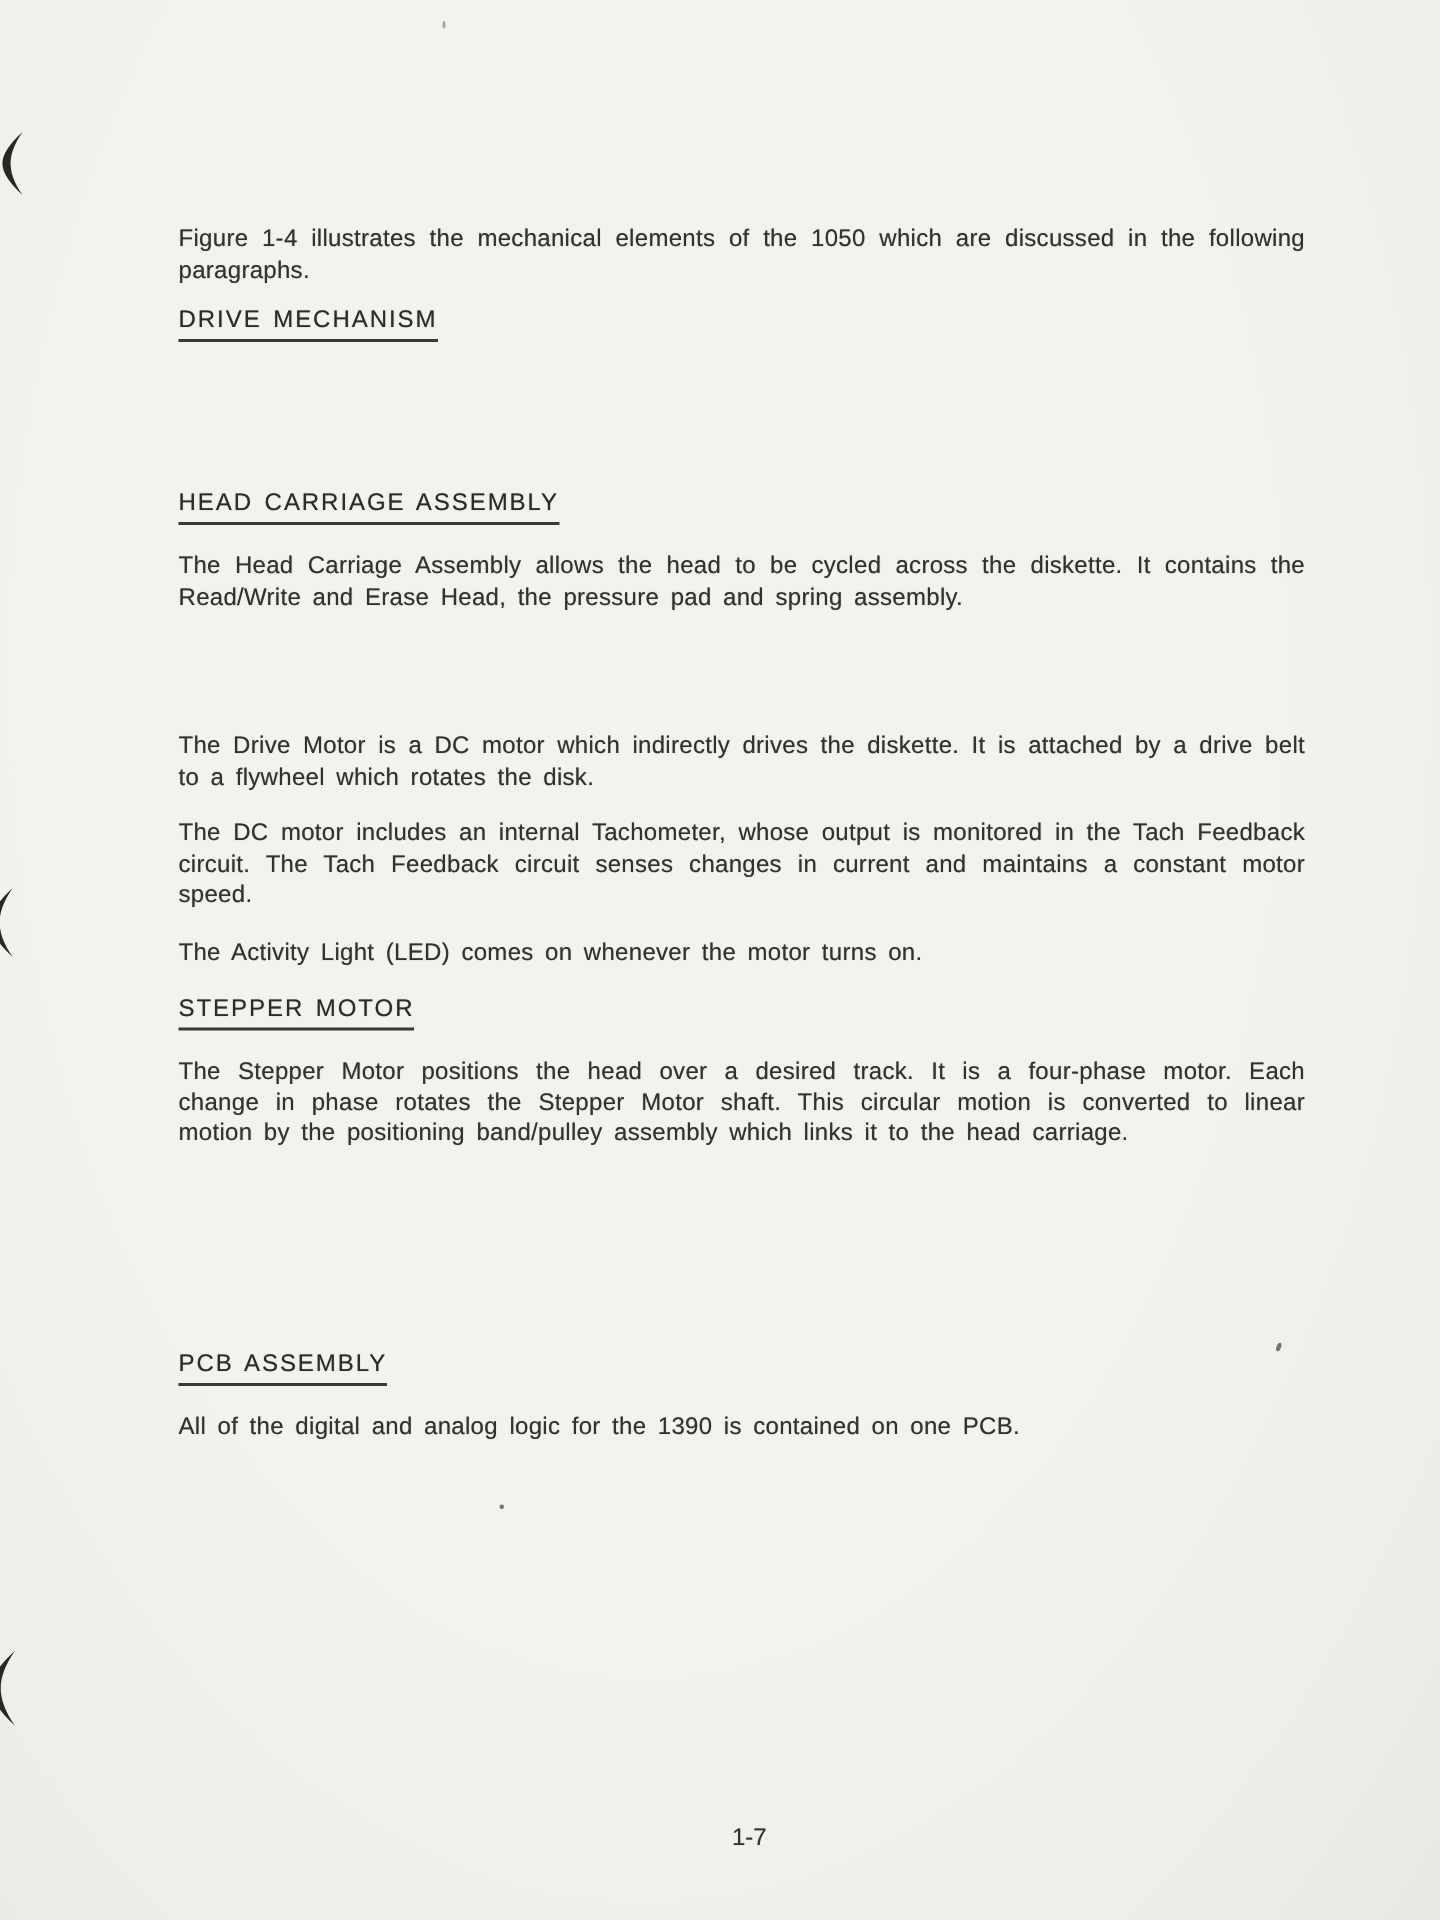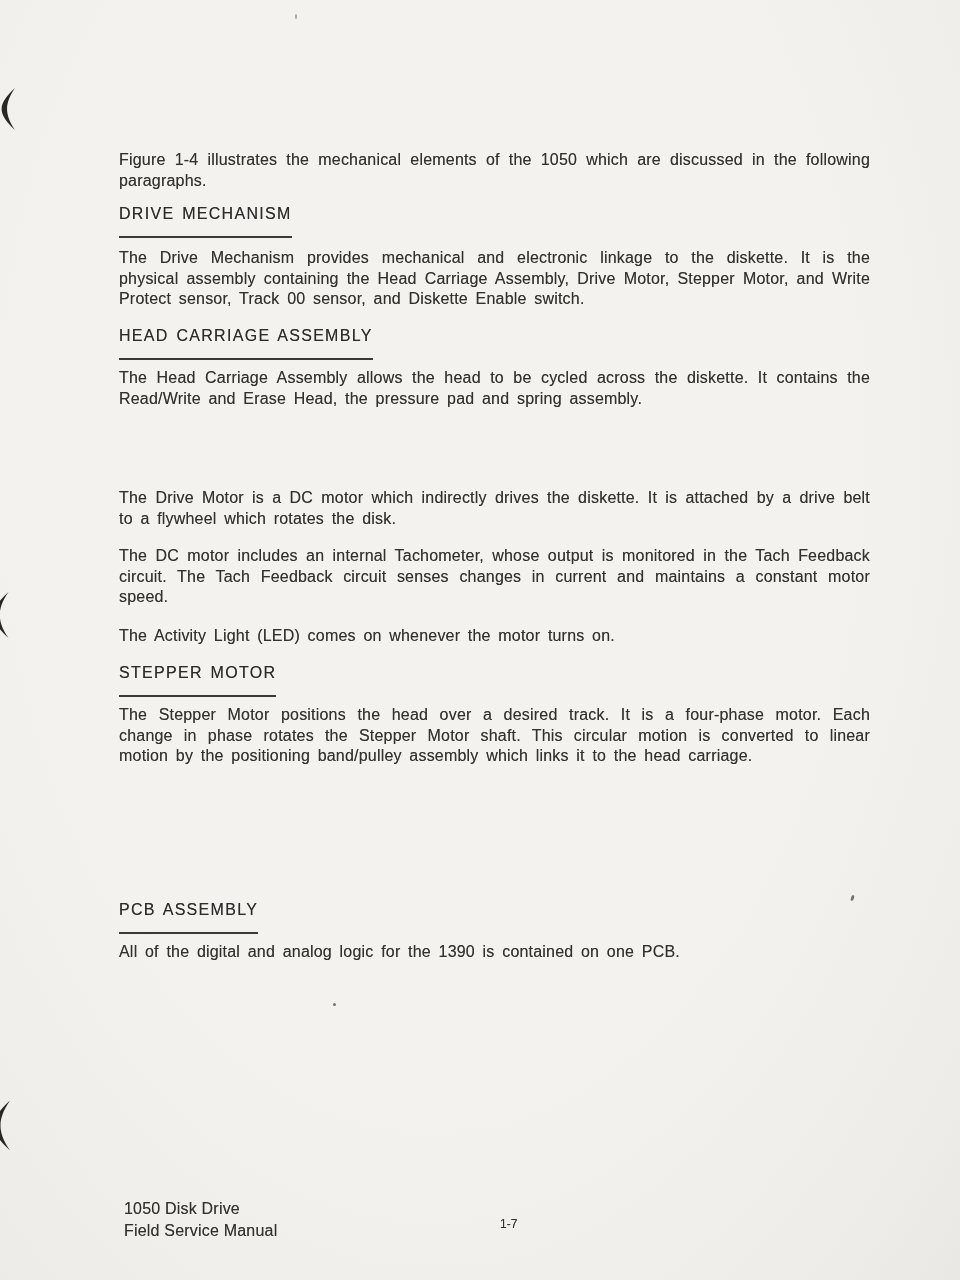--- a/index.html
+++ b/index.html
@@ -36,38 +36,38 @@
     margin: 0;
     font-size: 16px;
     font-weight: normal;
     letter-spacing: 1.3px;
     word-spacing: 2px;
     color: #2c2b29;
     text-shadow: 0 0 0.6px rgba(44, 43, 41, 0.6);
   }
   .heading .hline {
     display: inline-block;
-    padding-bottom: 13px;
+    padding-bottom: 3px;
     border-bottom: 2px solid #3a3936;
   }
   .footer {
     position: absolute;
     left: 124px;
     top: 1198px;
     font-size: 16px;
     line-height: 21.5px;
     letter-spacing: 0.2px;
     color: #32312e;
     text-shadow: 0 0 0.6px rgba(50, 49, 46, 0.55);
   }
   .page-number {
     position: absolute;
-    left: 500px;
+    left: 488px;
     top: 1217px;
-    font-size: 12px;
+    font-size: 16px;
     color: #32312e;
     text-shadow: 0 0 0.6px rgba(50, 49, 46, 0.55);
   }
   .crescent {
     position: absolute;
     filter: blur(0.4px);
     opacity: 0.92;
   }
   .crescent.c1 { left: 0px;  top: 88px;   width: 20px; height: 42px; }
   .crescent.c2 { left: -7px; top: 592px;  width: 20px; height: 46px; }
@@ -99,40 +99,35 @@
 
   <div class="speck s1"></div>
   <div class="speck s2"></div>
   <div class="speck s3"></div>
 
   <p class="body block" style="top:150px">Figure 1-4 illustrates the mechanical elements of the 1050 which are discussed in the following paragraphs.</p>
 
   <h2 class="heading block" style="top:205px">
     <span class="hline">DRIVE MECHANISM</span>
   </h2>
-  <p class="body block" style="top:248px">The Drive Mechanism provides mechanical and electronic linkage to the diskette.  It is the physical assembly containing the Head Carriage Assembly, Drive Motor, Stepper Motor, and Write Protect sensor, Track 00 sensor, and Diskette Enable switch.</p>
 
   <h2 class="heading block" style="top:327px">
     <span class="hline">HEAD CARRIAGE ASSEMBLY</span>
   </h2>
   <p class="body block" style="top:368px">The Head Carriage Assembly allows the head to be cycled across the diskette.  It contains the Read/Write and Erase Head, the pressure pad and spring assembly.</p>
 
   <p class="body block" style="top:488px">The Drive Motor is a DC motor which indirectly drives the diskette.  It is attached by a drive belt to a flywheel which rotates the disk.</p>
   <p class="body block" style="top:546px">The DC motor includes an internal Tachometer, whose output is monitored in the Tach Feedback circuit.  The Tach Feedback circuit senses changes in current and maintains a constant motor speed.</p>
   <p class="body block" style="top:626px">The Activity Light (LED) comes on whenever the motor turns on.</p>
 
   <h2 class="heading block" style="top:664px">
     <span class="hline">STEPPER MOTOR</span>
   </h2>
   <p class="body block" style="top:705px">The Stepper Motor positions the head over a desired track.  It is a four-phase motor.  Each change in phase rotates the Stepper Motor shaft.  This circular motion is converted to linear motion by the positioning band/pulley assembly which links it to the head carriage.</p>
 
   <h2 class="heading block" style="top:901px">
     <span class="hline">PCB ASSEMBLY</span>
   </h2>
   <p class="body block" style="top:942px">All of the digital and analog logic for the 1390 is contained on one PCB.</p>
 
-  <div class="footer">
-    <div>1050 Disk Drive</div>
-    <div>Field Service Manual</div>
-  </div>
   <div class="page-number">1-7</div>
 
 </div>
 
 </body></html>

